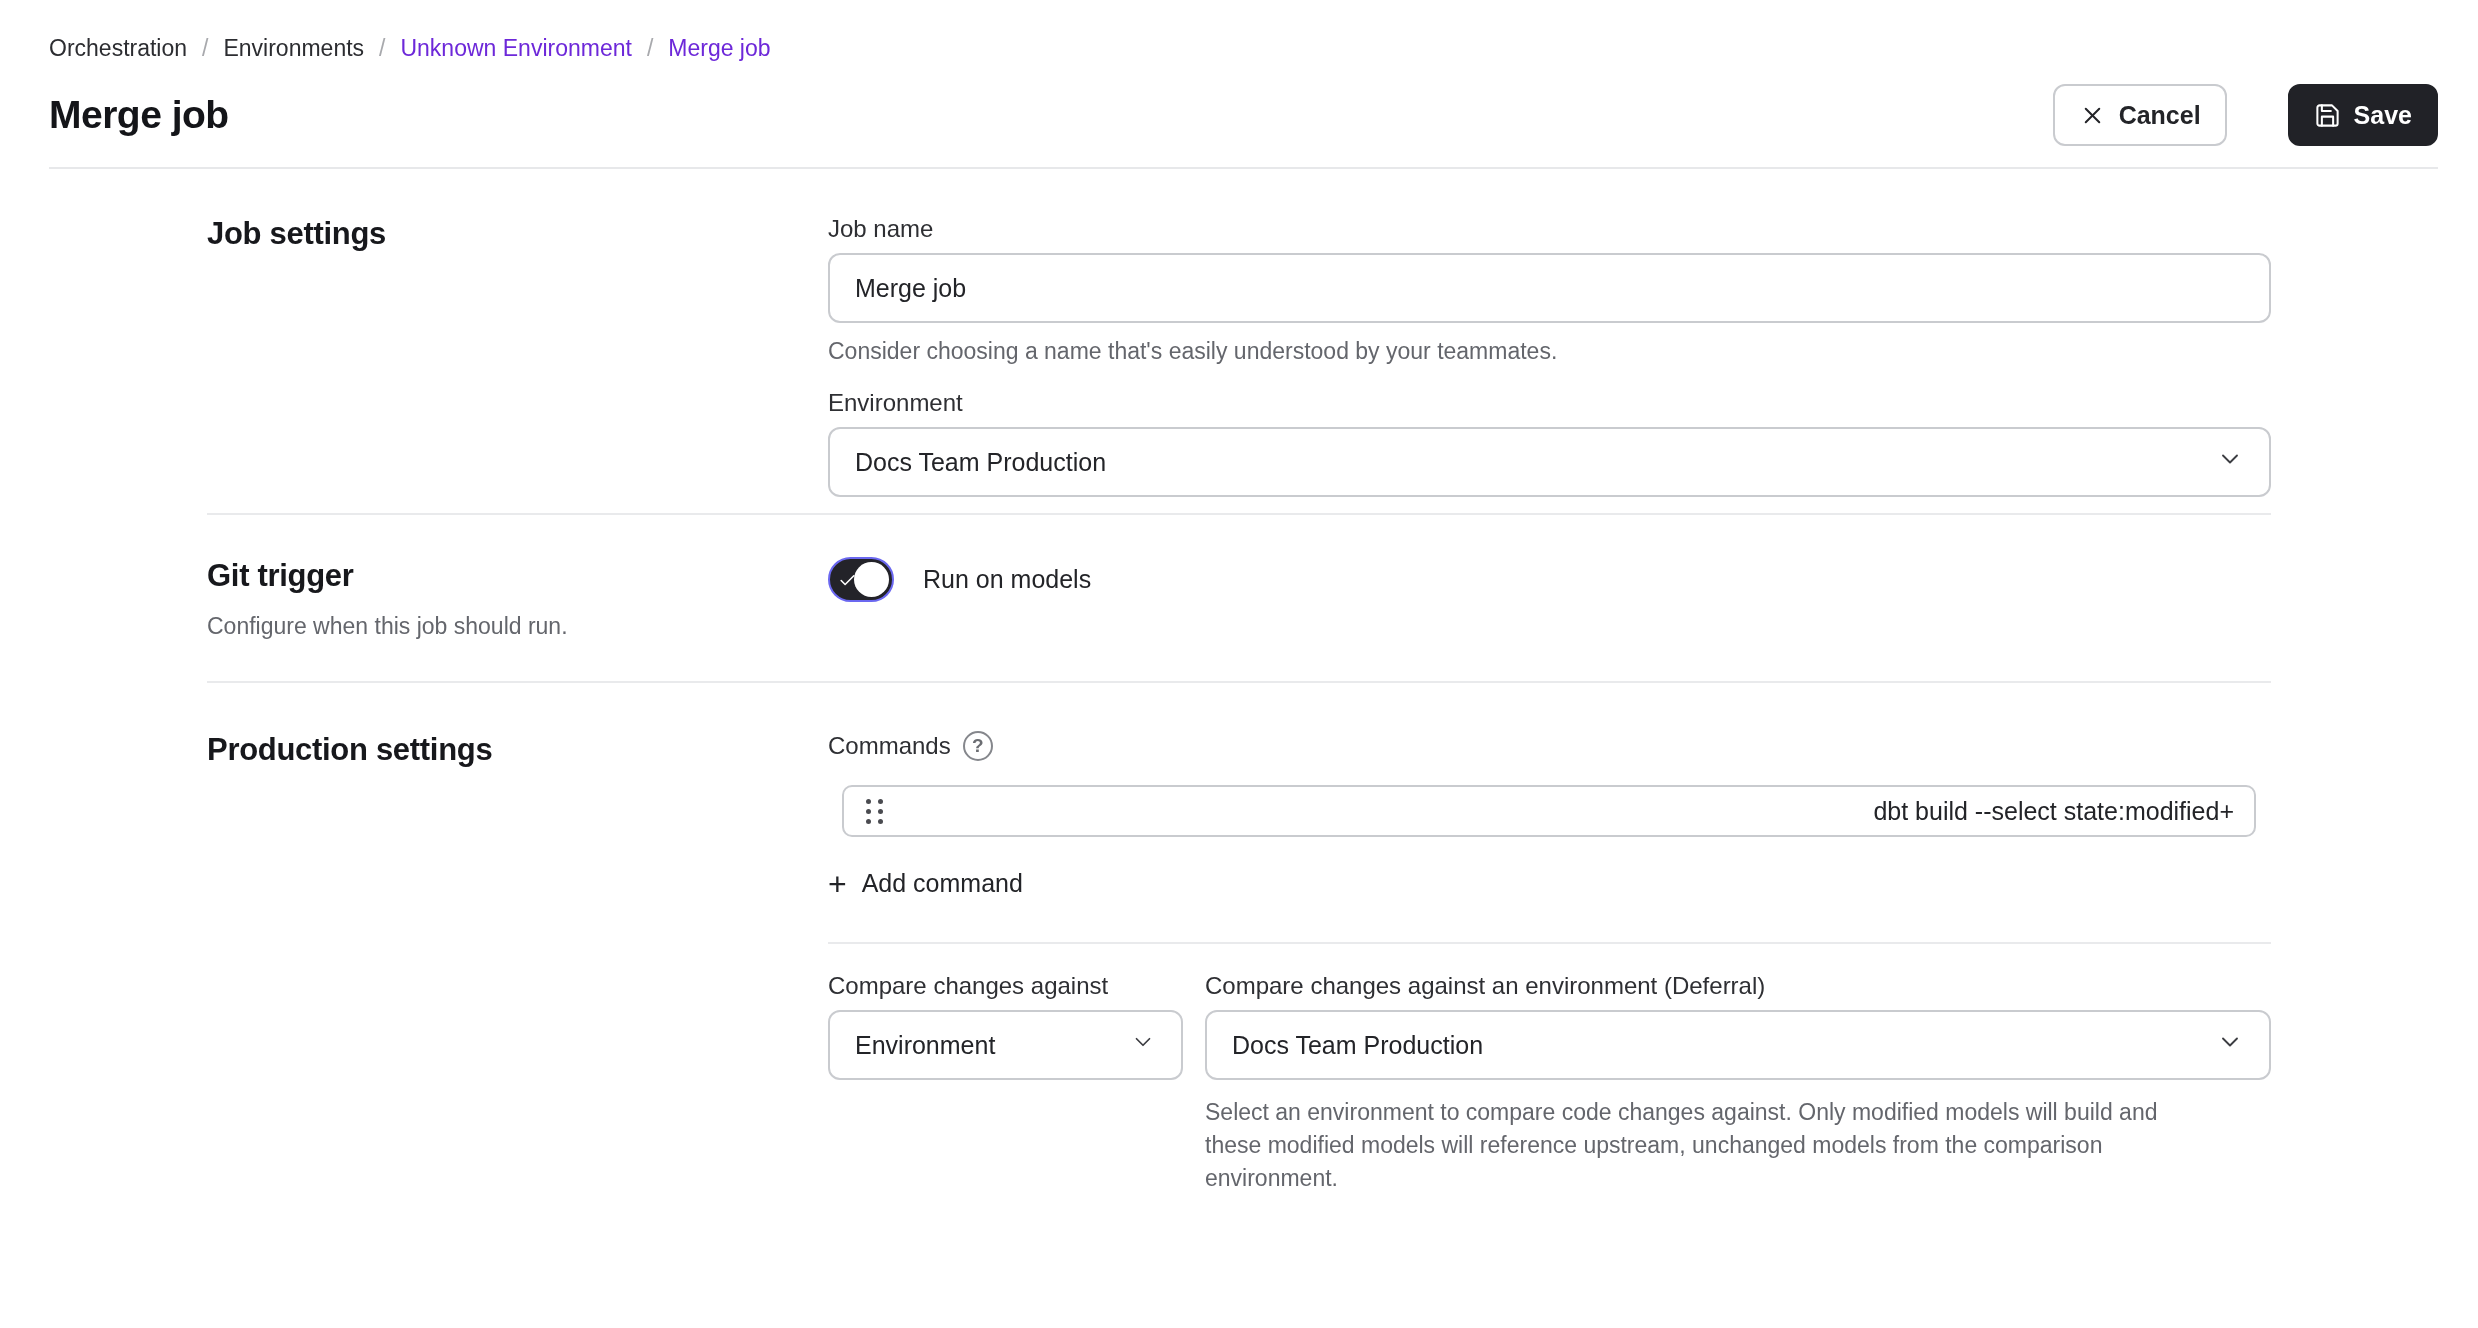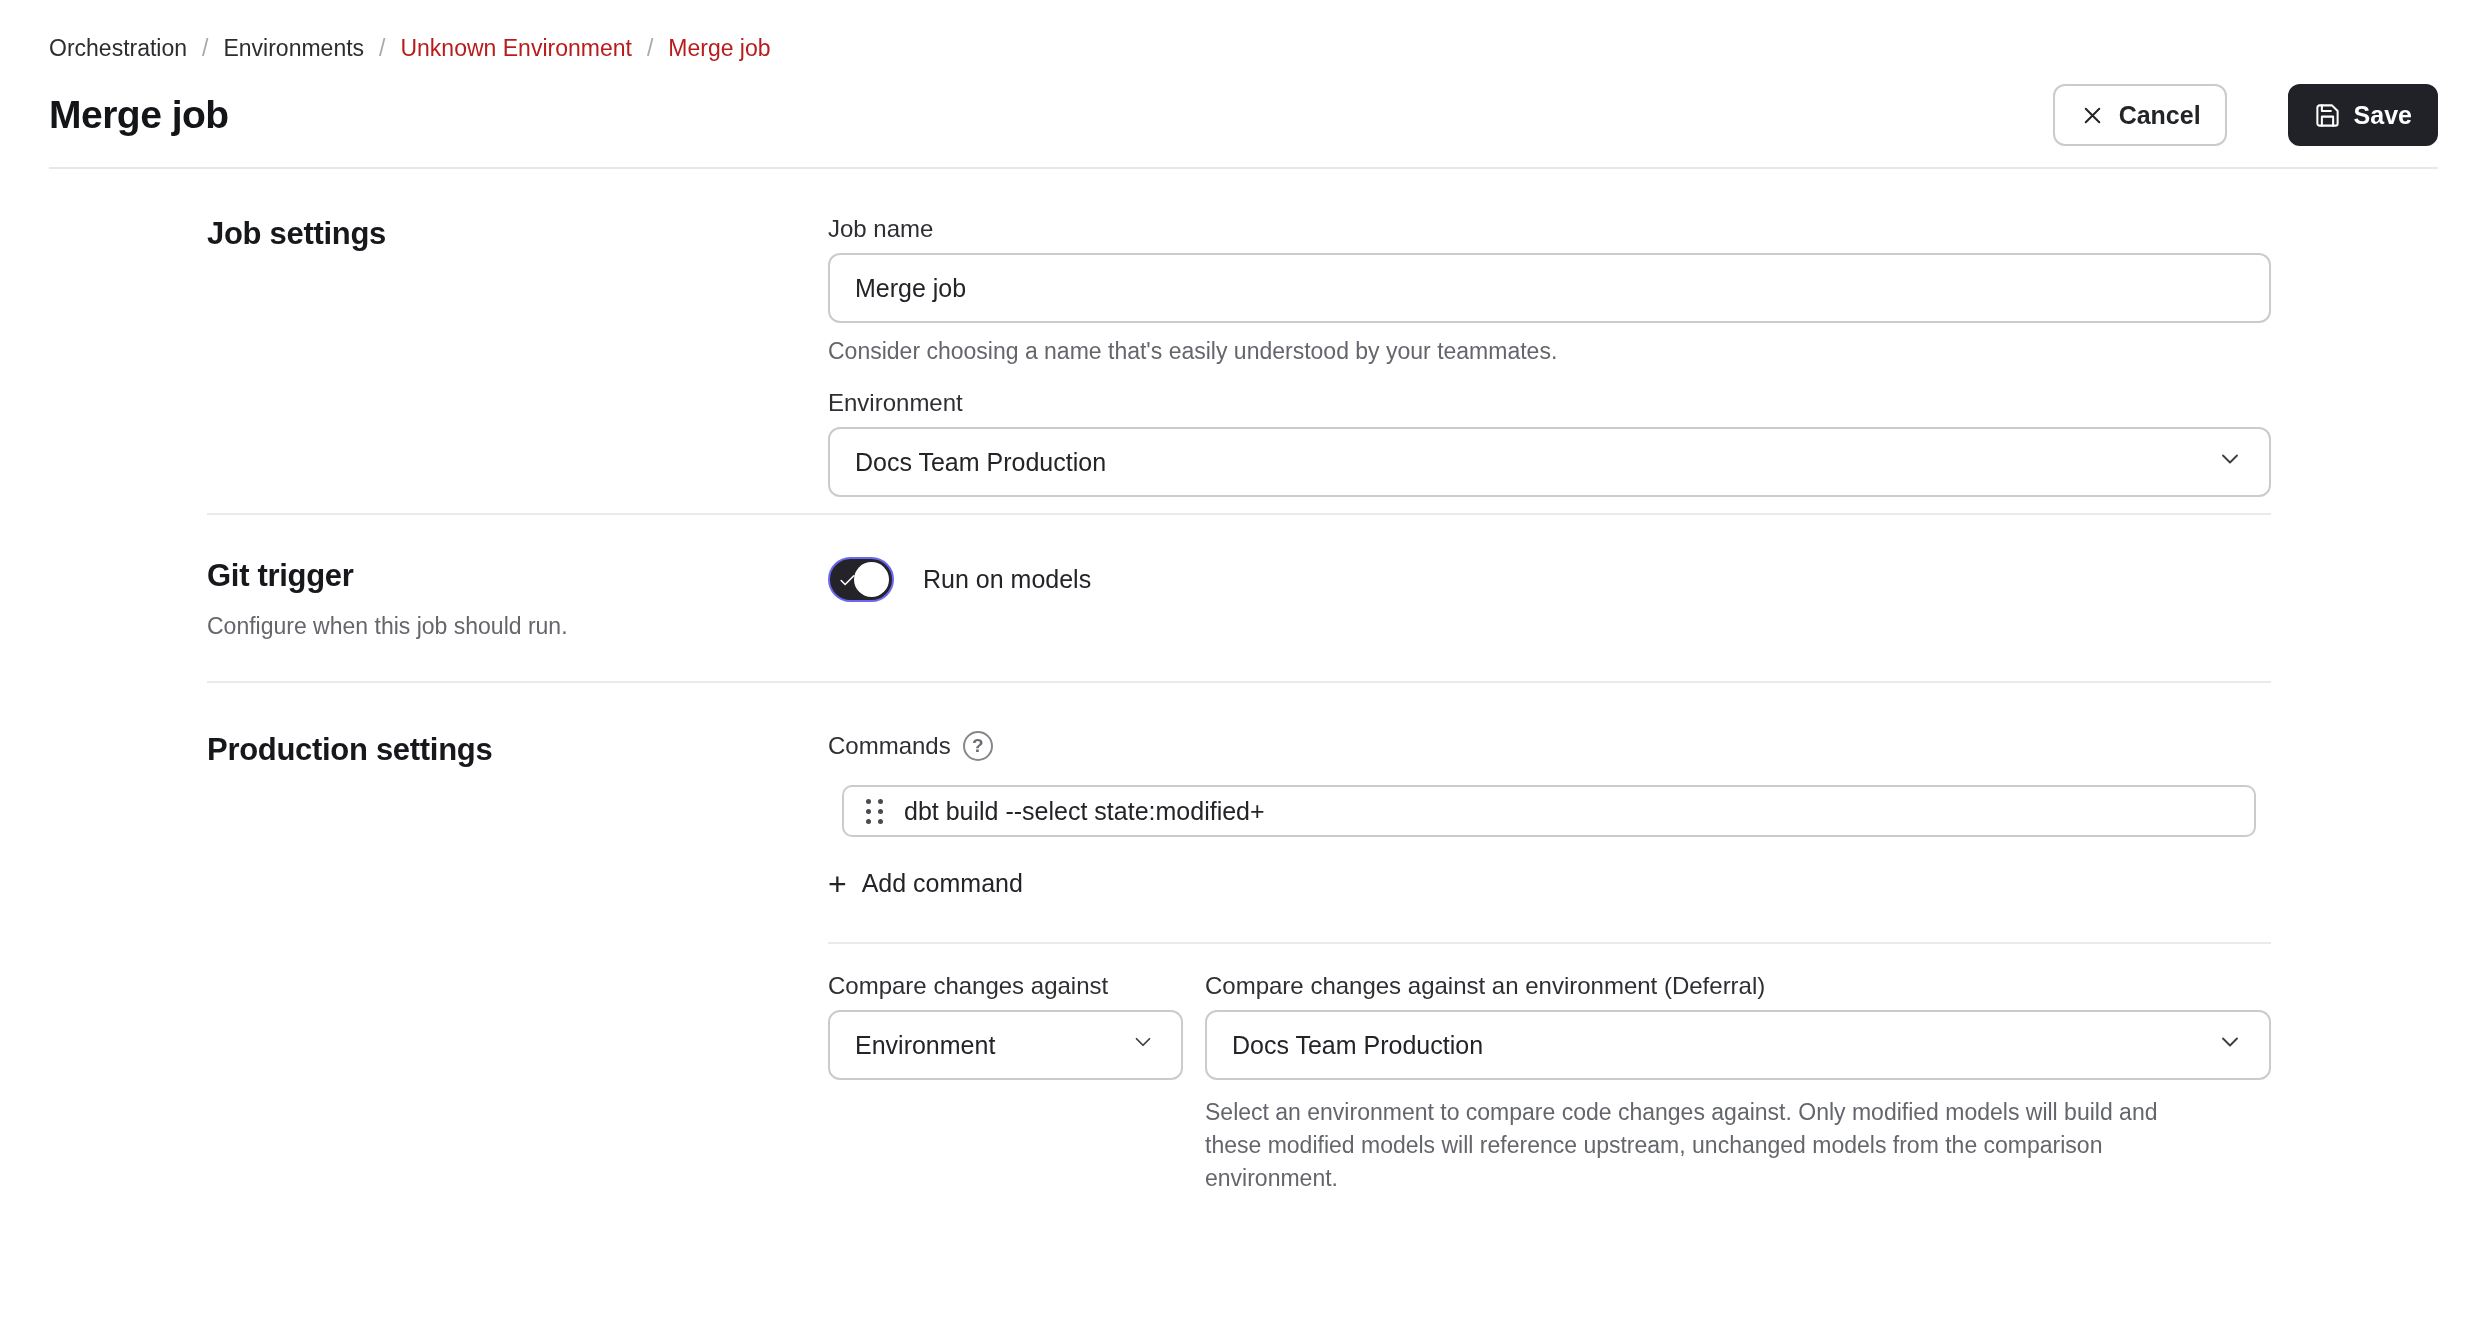--- a/index.html
+++ b/index.html
@@ -4,21 +4,21 @@
 <style>
   * { box-sizing: border-box; }
   html,body { margin:0; padding:0; background:#ffffff; }
   body { font-family:"Liberation Sans", sans-serif; color:#232428; }
   .page { width:2478px; height:1328px; position:relative; overflow:hidden; background:#fff; }
 
   
   .topbar { padding:34px 40px 0 49px; }
   .breadcrumb { display:flex; align-items:center; gap:15px; font-size:23px; line-height:28px; }
   .crumb { color:#2c2d31; font-weight:500; cursor:pointer; }
-  .crumb.muted { color:#b91c1c; font-weight:400; }
+  .crumb.muted { color:#6d28d9; font-weight:400; }
   .crumb-sep { color:#a8a9ad; font-weight:400; }
   .title-row { display:flex; justify-content:space-between; align-items:center; margin-top:22px; }
   .page-title { font-size:39px; font-weight:700; letter-spacing:-0.5px; color:#141519; margin:0; line-height:50px; }
   .actions { display:flex; gap:14px; }
   .btn { height:62px; display:flex; align-items:center; gap:13px; padding:0 24px; border-radius:12px;
          font-size:25px; font-weight:600; font-family:inherit; cursor:pointer; line-height:1;margin-left:47px; }
   .btn-cancel { background:#fff; border:2px solid #c9cbcf; color:#232428; }
   .btn-save { background:#212227; border:2px solid #212227; color:#ffffff; }
   .btn svg { display:block; }
   .header-divider { height:2px; background:#e7e8ea; margin-top:21px; }
@@ -61,21 +61,21 @@
 
   
   .commands-label-row { display:flex; align-items:center; gap:12px; font-size:24px; font-weight:500; color:#2e2f33; line-height:28px; }
   .help-icon { width:30px; height:30px; border-radius:50%; border:2px solid #85878c; color:#6b6d72;
                font-size:19px; font-weight:600; display:flex; align-items:center; justify-content:center; cursor:pointer; }
   .command-row { margin-top:24px; margin-left:14px; width:1414px; height:52px; border:2px solid #c9cbcf;
                  border-radius:10px; display:flex; align-items:center; background:#fff; }
   .drag-handle { flex:none; margin-left:22px; display:grid; grid-template-columns:repeat(2,5px); gap:5px 7px; cursor:grab; }
   .drag-handle i { width:5px; height:5px; border-radius:50%; background:#4a4b50; }
   .command-input { flex:1; border:none; outline:none; background:transparent; font-size:25px; color:#232428;
-                   font-family:inherit; padding:0 20px 0 21px; height:100%; }
+                   font-family:inherit; padding:0 20px 0 21px; height:100%;text-align:right; }
   .add-command { margin-top:32px; display:flex; align-items:center; gap:15px; font-size:25px; font-weight:500;
                  color:#232428; background:none; border:none; padding:0; cursor:pointer; font-family:inherit; }
   .add-command .plus { font-size:32px; font-weight:400; line-height:26px; color:#232428; }
   .exec-divider { height:2px; width:1443px; background:#e9eaec; margin-top:44px; }
   .compare-row { display:flex; gap:22px; margin-top:28px; }
   .compare-col-1 { width:355px; flex:none; }
   .compare-col-2 { width:1066px; flex:none; }
   .compare-helper { margin-top:16px; font-size:23px; color:#64666c; line-height:33px; max-width:1015px; }
 </style>
 </head>

